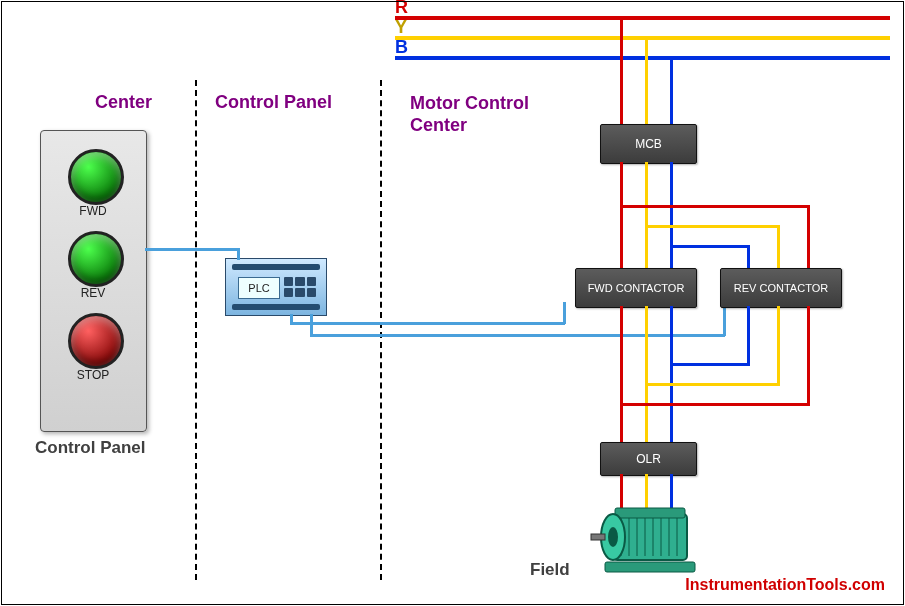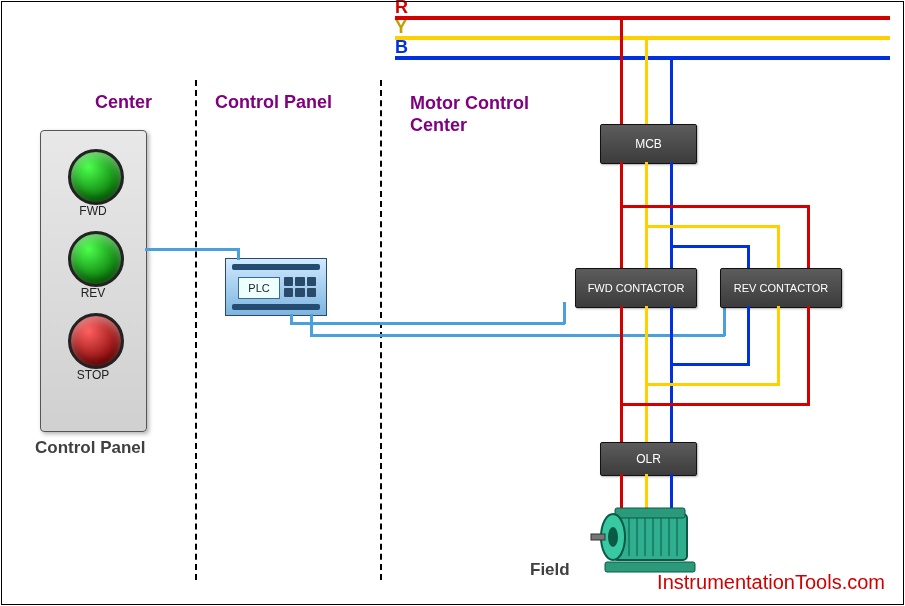--- a/index.html
+++ b/index.html
@@ -10,21 +10,21 @@
   .btn{width:50px;height:50px;border-radius:50%;border:3px solid #222;box-shadow:inset 0 4px 8px rgba(255,255,255,.4),inset 0 -4px 8px rgba(0,0,0,.4)}
   .btn.green{background:radial-gradient(circle at 35% 30%,#4cff4c 0%,#0a7a0a 70%,#033003 100%)}
   .btn.red{background:radial-gradient(circle at 35% 30%,#ff6060 0%,#8a0a0a 70%,#3a0202 100%)}
   .btn-lbl{font-size:12px;color:#222;text-align:center;width:60px}
   .vsep{width:0;border-left:2px dashed #000;height:500px}
   .block{background:linear-gradient(to bottom,#5c5c5c,#3c3c3c);border:1px solid #111;color:#fff;font-size:12px;text-align:center;display:flex;align-items:center;justify-content:center;border-radius:2px;box-shadow:1px 1px 2px rgba(0,0,0,.3)}
   .line{position:absolute}
   .thick{height:4px}
   .thin{height:3px}
   .thinv{width:3px}
-  .water{color:#d00000;font-weight:normal;font-size:20px}
+  .water{color:#d00000;font-weight:bold;font-size:16px}
   .caption{font-weight:bold;font-size:17px;color:#404040}
   
   .plc{width:100px;height:56px;background:linear-gradient(to bottom,#cfe9ff,#7db5e0);border:1px solid #2a4a6a;border-radius:0;position:relative}
   .plc .rail{position:absolute;left:6px;right:6px;height:6px;background:#244c70;border-radius:2px}
   .plc .toprail{top:5px}
   .plc .botrail{bottom:5px}
   .plc .screen{position:absolute;left:12px;top:18px;width:40px;height:20px;background:#eff;border:1px solid #3a6a90;font-size:11px;text-align:center;line-height:20px;color:#222}
   .plc .keys{position:absolute;right:10px;top:18px;width:32px;height:20px;display:grid;grid-template-columns:repeat(3,1fr);gap:2px}
   .plc .keys div{background:#2a4a6a;border-radius:1px}
   

